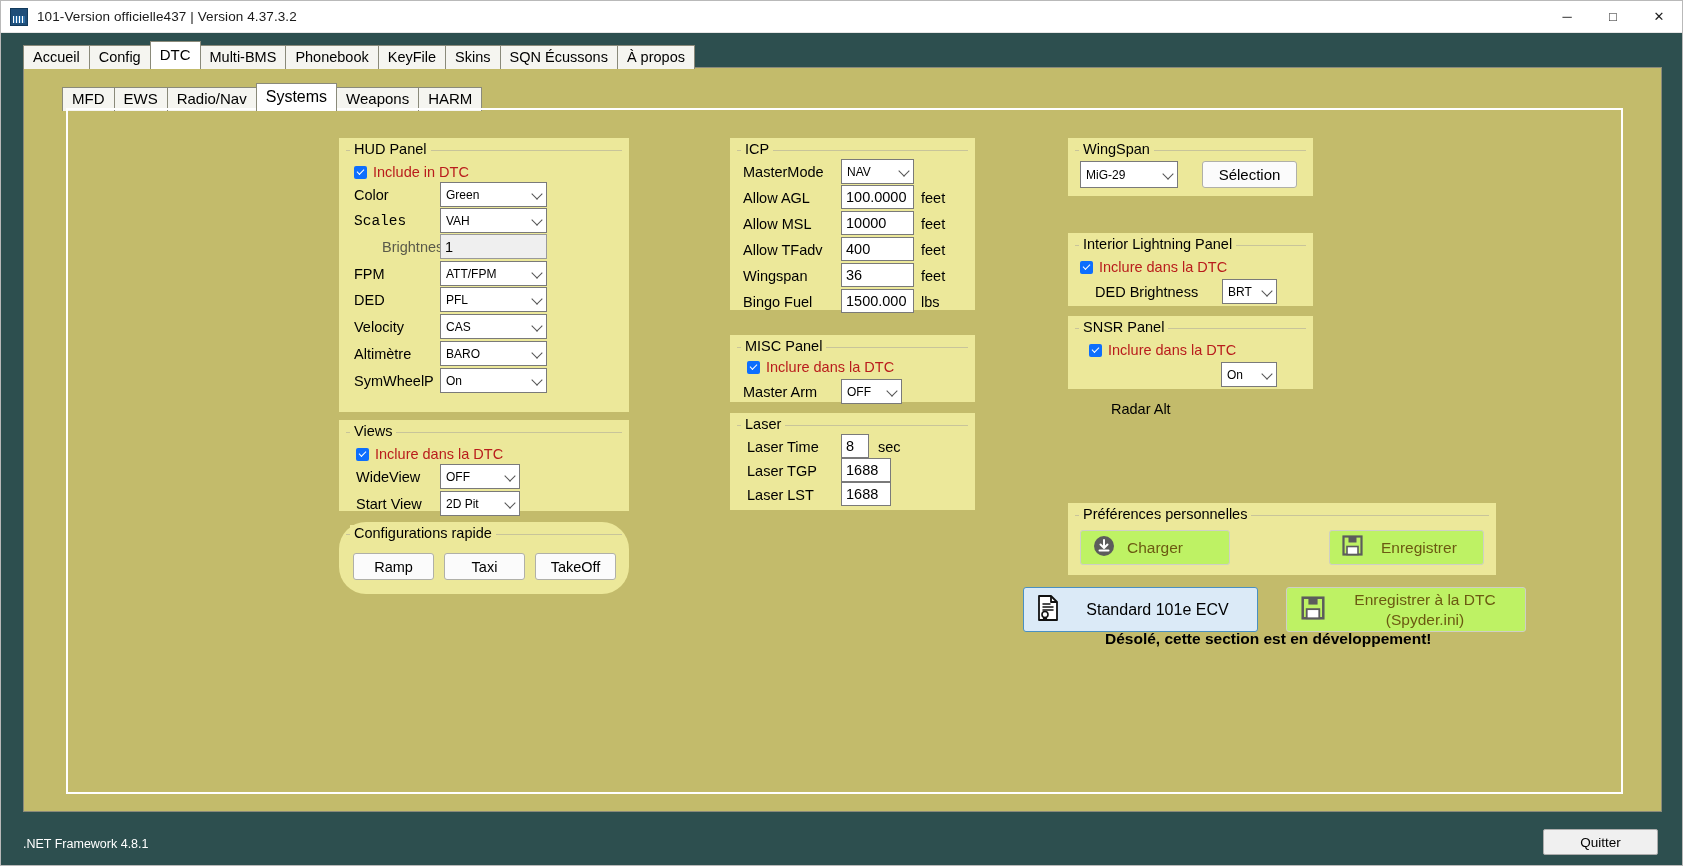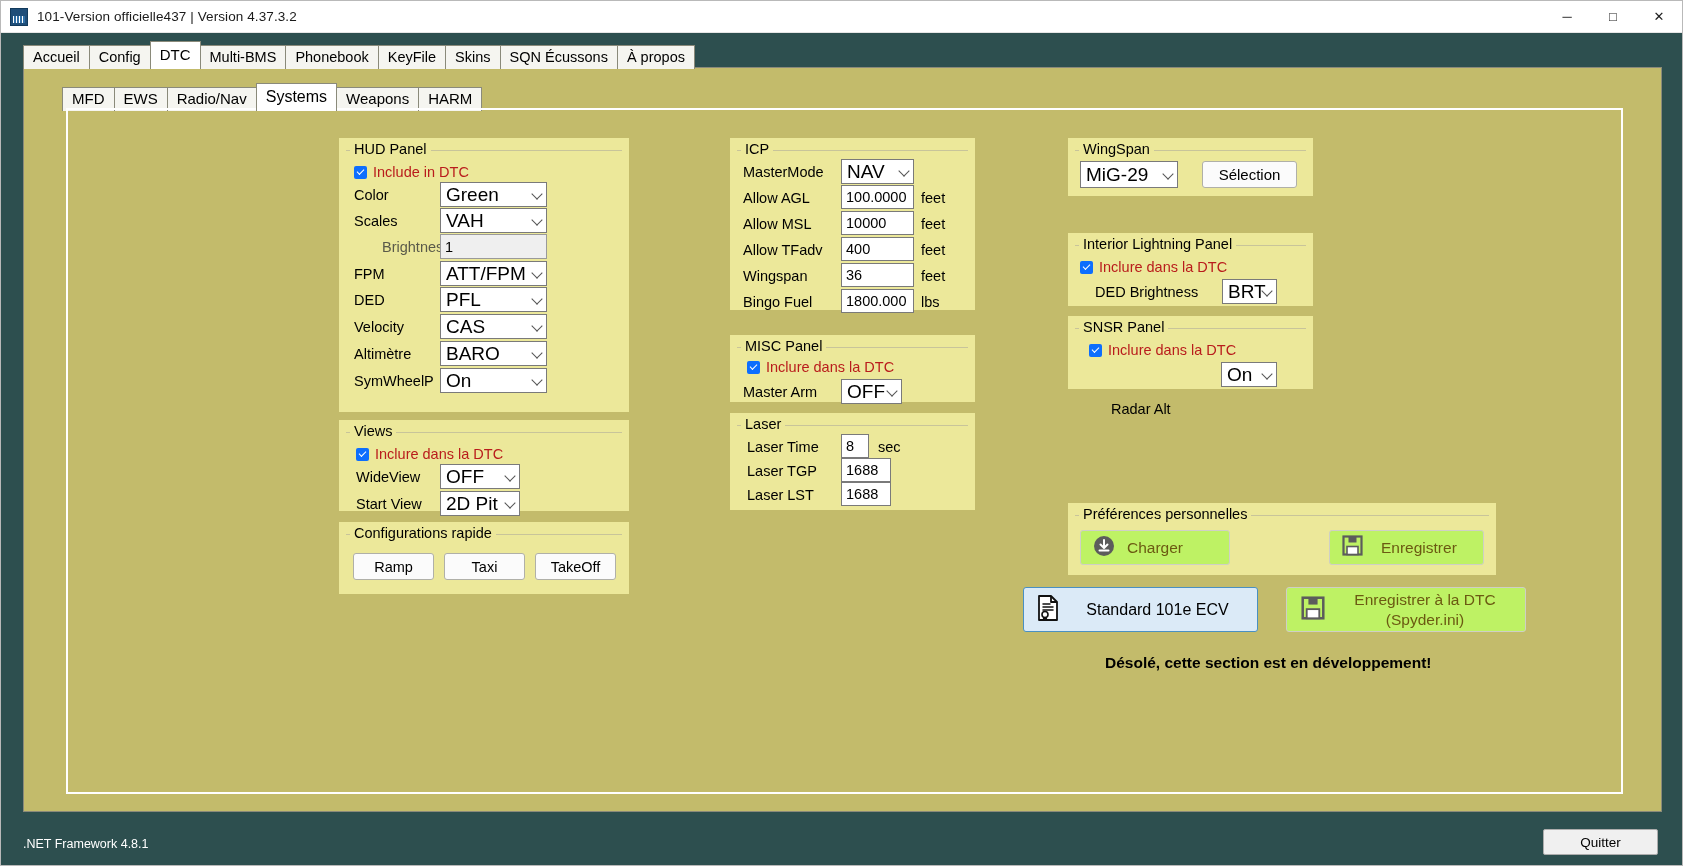--- a/index.html
+++ b/index.html
@@ -121,21 +121,21 @@
   }
   .cbx::after{
     content:""; position:absolute; left:3px; top:3.5px;
     width:6px; height:3px; border-left:1.6px solid #fff; border-bottom:1.6px solid #fff;
     transform:rotate(-45deg);
   }
   .cb-lbl { font-size:14.5px; color:#b91c1c; white-space:nowrap; }
 
   .combo {
     position:absolute; background:#fff; border:1px solid #7a7a7a;
-    font-size:19px; color:#000;
+    font-size:12px; color:#000;
     display:flex; align-items:center;
     padding-left:5px; padding-right:18px;
     white-space:nowrap; overflow:hidden;
   }
   .combo .arrow {
     position:absolute; right:5px; top:50%; width:8px; height:8px;
     margin-top:-5px;
     border-left:1.4px solid #555; border-bottom:1.4px solid #555;
     transform:rotate(-45deg);
   }
@@ -236,21 +236,21 @@
           <span class="cbx"></span>
           <span class="cb-lbl">Include in DTC</span>
         </div>
 
         <div class="lbl" style="left:14px; top:48px;">Color</div>
         <div class="combo" style="left:100px; top:43px; width:107px; height:25px;">
           <span>Green</span>
           <span class="arrow"></span>
         </div>
 
-        <div class="lbl" style="left:14px; top:74px;">Scales</div>
+        <div class="lbl" style="left:14px; top:74px;font-family:Liberation Mono, monospace;">Scales</div>
         <div class="combo" style="left:100px; top:69px; width:107px; height:25px;">
           <span>VAH</span>
           <span class="arrow"></span>
         </div>
 
         <div class="lbl dim" style="left:14px; top:100px;margin-left:28px;">Brightness</div>
         <div class="txt readonly" style="left:100px; top:95px; width:107px; height:25px;">
           <span>1</span>
         </div>
 
@@ -300,21 +300,21 @@
           <span class="arrow"></span>
         </div>
 
         <div class="lbl" style="left:16px; top:75px;">Start View</div>
         <div class="combo" style="left:100px; top:70px; width:80px; height:25px;">
           <span>2D Pit</span>
           <span class="arrow"></span>
         </div>
       </div>
 
-      <div class="group" style="left:271px; top:412px; width:290px; height:72px;">
+      <div class="group" style="left:271px; top:412px; width:290px; height:72px;border-radius:27px;">
         <div class="gb-frame"></div>
         <div class="gtitle">Configurations rapide</div>
 
         <div class="btn" style="left:13px;  top:30px; width:81px; height:27px;">Ramp</div>
         <div class="btn" style="left:104px; top:30px; width:81px; height:27px;">Taxi</div>
         <div class="btn" style="left:195px; top:30px; width:81px; height:27px;">TakeOff</div>
       </div>
 
       <div class="group" style="left:662px; top:28px; width:245px; height:172px;">
         <div class="gb-frame"></div>
@@ -345,21 +345,21 @@
         <div class="lbl" style="left:190px; top:103px;">feet</div>
 
         <div class="lbl" style="left:12px; top:129px;">Wingspan</div>
         <div class="txt" style="left:110px; top:124px; width:73px; height:24px;">
           <span>36</span>
         </div>
         <div class="lbl" style="left:190px; top:129px;">feet</div>
 
         <div class="lbl" style="left:12px; top:155px;">Bingo Fuel</div>
         <div class="txt" style="left:110px; top:150px; width:73px; height:24px;">
-          <span>1800.000</span>
+          <span>1500.000</span>
         </div>
         <div class="lbl" style="left:190px; top:155px;">lbs</div>
       </div>
 
       <div class="group" style="left:662px; top:225px; width:245px; height:67px;">
         <div class="gb-frame"></div>
         <div class="gtitle">MISC Panel</div>
 
         <div class="cb-row" style="left:16px; top:23px;">
           <span class="cbx"></span>
@@ -484,21 +484,21 @@
             <rect x="6.5" y="1.5" width="8" height="6" fill="#5c5c5c"></rect>
             <rect x="5" y="11.5" width="11" height="8" fill="#fff" stroke="#5c5c5c" stroke-width="1.6"></rect>
           </svg>
         </span>
         <span class="txtwrap" style="">
           <span>Enregistrer à la DTC</span><br>
           <span>(Spyder.ini)</span>
         </span>
       </div>
 
-      <div class="devnote" style="left:1037px; top:544px;">Désolé, cette section est en développement!</div>
+      <div class="devnote" style="left:1037px; top:520px;">Désolé, cette section est en développement!</div>
 
     </div>
   </div>
 
   <div id="footer">
     <div id="framework-label">.NET Framework 4.8.1</div>
     <div id="quit-button">Quitter</div>
   </div>
 
 </div>

